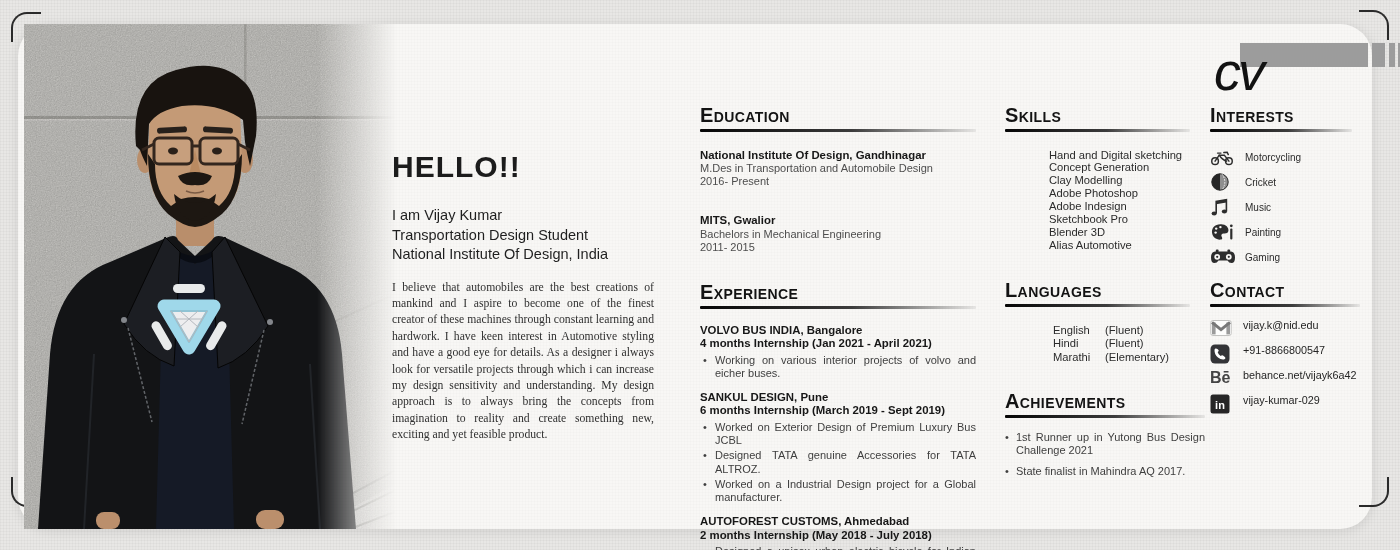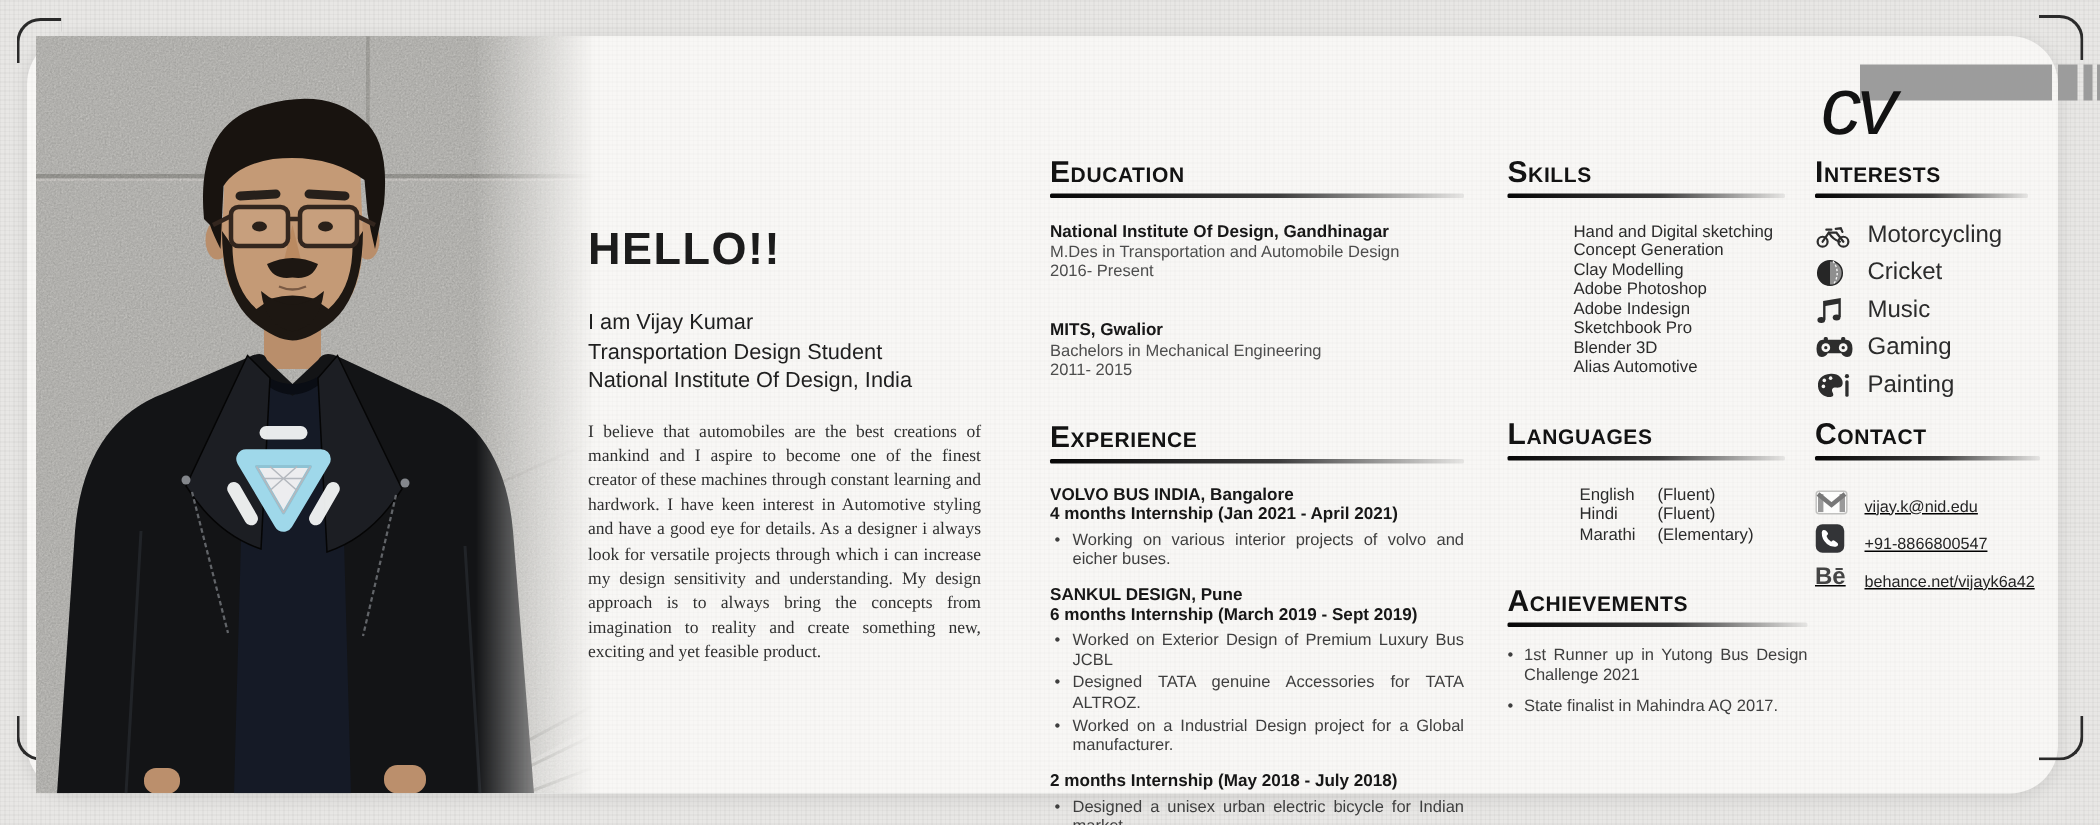--- a/index.html
+++ b/index.html
@@ -90,24 +90,24 @@
   .lang-name{flex:0 0 52px;padding-left:48px;}
   
   .ach-list{margin-top:13px;}
   .ach{display:flex;font-size:11px;line-height:13px;color:#3e3e3e;margin-top:8px;}
   .ach::before{content:"\2022";flex:0 0 11px;}
   .ach span{flex:1;text-align:justify;}
   
   .int-list{margin-top:13px;}
   .int-row{display:flex;align-items:center;height:25px;}
   .int-icon{flex:0 0 26px;display:flex;align-items:center;}
-  .int-label{font-size:16px;color:#2b2b2b;margin-left:9px;}
+  .int-label{font-size:10px;color:#2b2b2b;margin-left:9px;}
   
   .con-list{margin-top:12px;}
-  .con-row{display:flex;align-items:flex-end;height:25px;cursor:pointer;text-decoration:underline;}
+  .con-row{display:flex;align-items:flex-start;height:25px;cursor:pointer;}
   .con-icon{flex:0 0 24px;display:flex;align-items:center;}
   .con-value{font-size:10.8px;color:#242424;margin-left:9px;}
   .behance-glyph{font-size:16px;font-weight:700;color:#454545;line-height:18px;}
 </style>
 </head>
 <body>
 
 <div class="card"></div>
 
 <div class="corner tl"></div>
@@ -246,20 +246,21 @@
         </div>
       <div class="bullet">
           <span>Designed TATA genuine Accessories for TATA ALTROZ.</span>
         </div>
       <div class="bullet">
           <span>Worked on a Industrial Design project for a Global manufacturer.</span>
         </div>
     </div>
   </div>
   <div class="exp-item">
+    <div class="exp-company">AUTOFOREST CUSTOMS, Ahmedabad</div>
     <div class="exp-duration">2 months Internship (May 2018 - July 2018)</div>
     <div class="bullets">
       <div class="bullet">
           <span>Designed a unisex urban electric bicycle for Indian market.</span>
         </div>
     </div>
   </div>
 </section>
 
 <section class="sec" id="sec-skills">
@@ -344,45 +345,45 @@
           <path d="M6.2 16.2 V4.4 L16.4 2.6 V14.4" fill="none" stroke="#2d2d2d" stroke-width="1.6"></path>
           <path d="M6.2 4.4 L16.4 2.6 L16.4 5.4 L6.2 7.2 Z" fill="#2d2d2d"></path>
           <ellipse cx="4.2" cy="16.4" rx="2.6" ry="2" fill="#2d2d2d"></ellipse>
           <ellipse cx="14.4" cy="14.6" rx="2.6" ry="2" fill="#2d2d2d"></ellipse>
           </svg>
       </span>
       <span class="int-label">Music</span>
     </div>
     <div class="int-row">
       <span class="int-icon">
+        <svg width="24" height="20" viewBox="0 0 24 20">
+          <path d="M10.5 2.2 C4.5 2.6 1.6 6 2 10.6 C2.4 15.4 6.6 18 10.6 17.6 C13 17.4 12.2 15.6 11.6 14.4 C10.8 12.8 11.8 11.4 13.6 11.4 C15.4 11.4 17.8 11.8 18.4 9 C19 5.4 15.6 1.9 10.5 2.2 Z" fill="#2d2d2d"></path>
+          <circle cx="6.2" cy="6.6" r="1.2" fill="#f8f7f5"></circle>
+            <circle cx="10.4" cy="5.1" r="1.2" fill="#f8f7f5"></circle>
+            <circle cx="5.6" cy="10.6" r="1.2" fill="#f8f7f5"></circle>
+          <rect x="20.2" y="6.5" width="2.2" height="11" rx="1" fill="#2d2d2d"></rect>
+          <circle cx="21.3" cy="3.8" r="1.4" fill="#2d2d2d"></circle>
+          </svg>
+      </span>
+      <span class="int-label">Painting</span>
+    </div>
+    <div class="int-row">
+      <span class="int-icon">
         <svg width="26" height="20" viewBox="0 0 26 20">
           <rect x="5.8" y="2.6" width="2.8" height="2.6" rx="1" fill="#2d2d2d"></rect>
           <rect x="17.4" y="2.6" width="2.8" height="2.6" rx="1" fill="#2d2d2d"></rect>
           <path d="M5 4.5 H21 Q25 5 25 10.5 Q25 16 21.5 16 Q19 16 17.5 13.5 H8.5 Q7 16 4.5 16 Q1 16 1 10.5 Q1 5 5 4.5 Z" fill="#2d2d2d"></path>
           <circle cx="7.2" cy="9.8" r="2.9" fill="#f7f6f4"></circle>
             <circle cx="18.8" cy="9.8" r="2.9" fill="#f7f6f4"></circle>
           <circle cx="7.2" cy="9.8" r="1.1" fill="#2d2d2d"></circle>
             <circle cx="18.8" cy="9.8" r="1.1" fill="#2d2d2d"></circle>
           </svg>
       </span>
       <span class="int-label">Gaming</span>
     </div>
-    <div class="int-row">
-      <span class="int-icon">
-        <svg width="24" height="20" viewBox="0 0 24 20">
-          <path d="M10.5 2.2 C4.5 2.6 1.6 6 2 10.6 C2.4 15.4 6.6 18 10.6 17.6 C13 17.4 12.2 15.6 11.6 14.4 C10.8 12.8 11.8 11.4 13.6 11.4 C15.4 11.4 17.8 11.8 18.4 9 C19 5.4 15.6 1.9 10.5 2.2 Z" fill="#2d2d2d"></path>
-          <circle cx="6.2" cy="6.6" r="1.2" fill="#f8f7f5"></circle>
-            <circle cx="10.4" cy="5.1" r="1.2" fill="#f8f7f5"></circle>
-            <circle cx="5.6" cy="10.6" r="1.2" fill="#f8f7f5"></circle>
-          <rect x="20.2" y="6.5" width="2.2" height="11" rx="1" fill="#2d2d2d"></rect>
-          <circle cx="21.3" cy="3.8" r="1.4" fill="#2d2d2d"></circle>
-          </svg>
-      </span>
-      <span class="int-label">Painting</span>
-    </div>
   </div>
 </section>
 
 <section class="sec" id="sec-contact">
   <h2 class="sec-title">Contact</h2>
   <div class="rule"></div>
   <div class="con-list">
     <div class="con-row">
       <span class="con-icon">
         <svg width="22" height="18" viewBox="0 0 22 18">
@@ -402,14 +403,23 @@
           </svg>
       </span>
       <span class="con-value">+91-8866800547</span>
     </div>
     <div class="con-row">
       <span class="con-icon">
         <span class="behance-glyph">Bē</span>
       </span>
       <span class="con-value">behance.net/vijayk6a42</span>
     </div>
+    <div class="con-row">
+      <span class="con-icon">
+        <svg width="20" height="20" viewBox="0 0 20 20">
+          <rect x="0.5" y="0.5" width="19" height="19" rx="2.5" fill="#262626"></rect>
+          <text x="10" y="14.5" font-size="11" font-weight="bold" fill="#ffffff" text-anchor="middle" font-family="Liberation Sans, sans-serif">in</text>
+          </svg>
+      </span>
+      <span class="con-value">vijay-kumar-029</span>
+    </div>
   </div>
 </section>
 
 </body></html>

